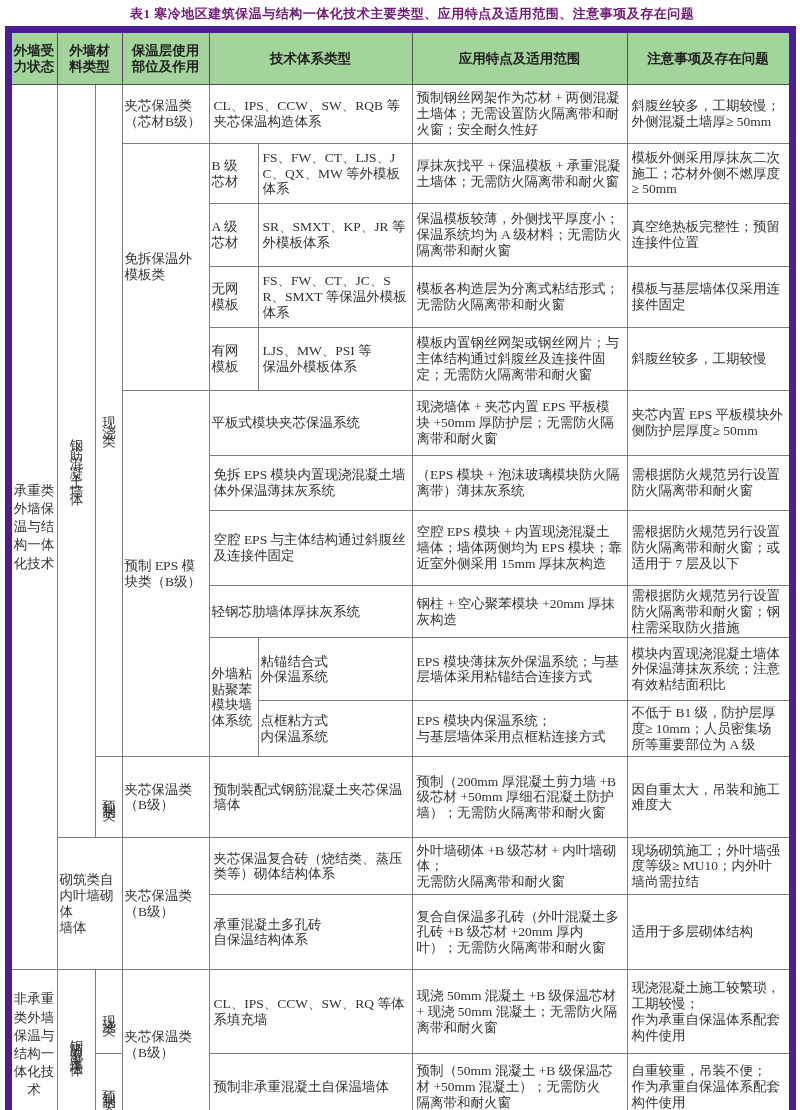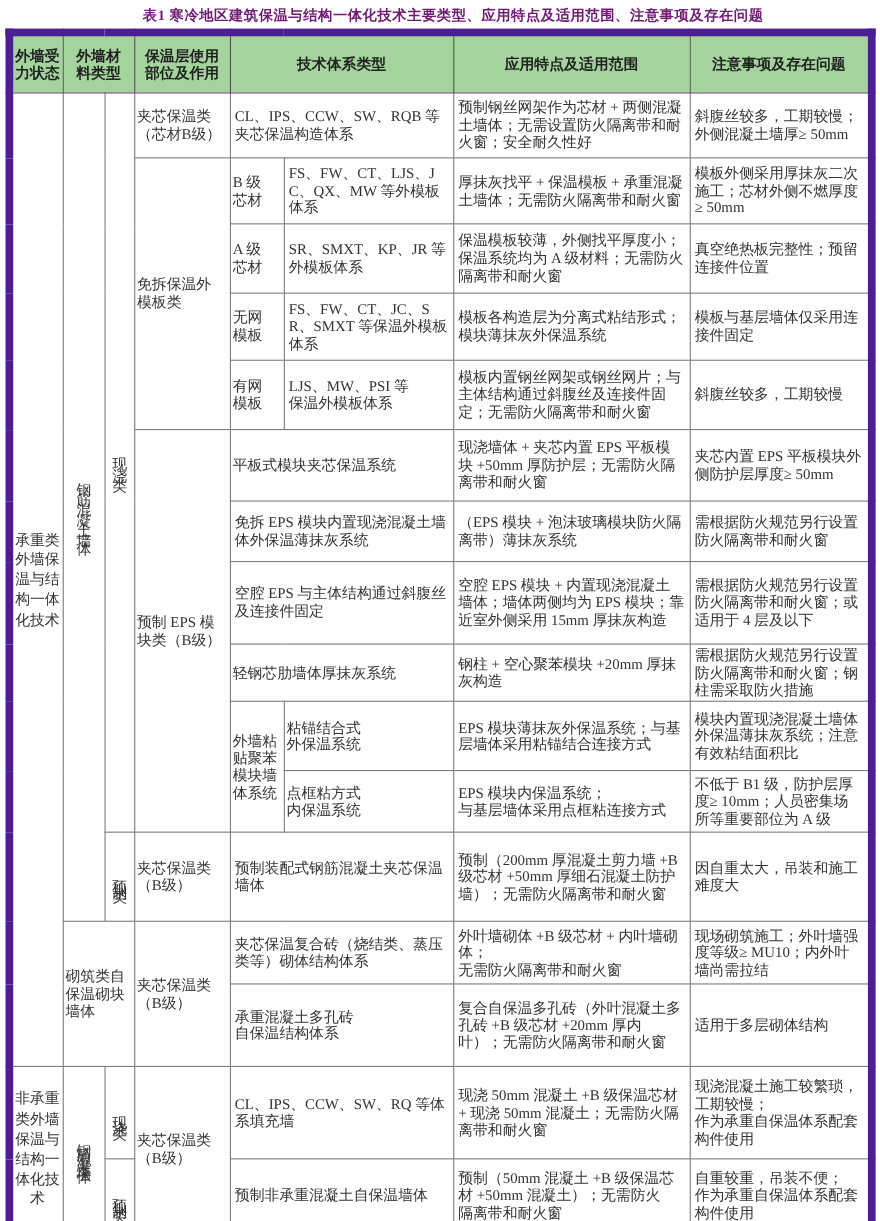--- a/index.html
+++ b/index.html
@@ -82,21 +82,21 @@
 芯材</td>
     <td class="lft">SR、SMXT、KP、JR 等外模板体系</td>
     <td class="lft">保温模板较薄，外侧找平厚度小；保温系统均为 A 级材料；无需防火隔离带和耐火窗</td>
     <td class="lft">真空绝热板完整性；预留连接件位置</td>
   </tr>
 
   <tr style="height:61px">
     <td class="ctr">无网
 模板</td>
     <td class="lft">FS、FW、CT、JC、SR、SMXT 等保温外模板体系</td>
-    <td class="lft">模板各构造层为分离式粘结形式；模块薄抹灰外保温系统</td>
+    <td class="lft">模板各构造层为分离式粘结形式；无需防火隔离带和耐火窗</td>
     <td class="lft">模板与基层墙体仅采用连接件固定</td>
   </tr>
 
   <tr style="height:63px">
     <td class="ctr">有网
 模板</td>
     <td class="lft">LJS、MW、PSI 等
 保温外模板体系</td>
     <td class="lft">模板内置钢丝网架或钢丝网片；与主体结构通过斜腹丝及连接件固定；无需防火隔离带和耐火窗</td>
     <td class="lft">斜腹丝较多，工期较慢</td>
@@ -112,21 +112,21 @@
 
   <tr style="height:55px">
     <td colspan="2" class="lft">免拆 EPS 模块内置现浇混凝土墙体外保温薄抹灰系统</td>
     <td class="lft">（EPS 模块 + 泡沫玻璃模块防火隔离带）薄抹灰系统</td>
     <td class="lft">需根据防火规范另行设置防火隔离带和耐火窗</td>
   </tr>
 
   <tr style="height:75px">
     <td colspan="2" class="lft">空腔 EPS 与主体结构通过斜腹丝及连接件固定</td>
     <td class="lft">空腔 EPS 模块 + 内置现浇混凝土墙体；墙体两侧均为 EPS 模块；靠近室外侧采用 15mm 厚抹灰构造</td>
-    <td class="lft">需根据防火规范另行设置防火隔离带和耐火窗；或适用于 4 层及以下</td>
+    <td class="lft">需根据防火规范另行设置防火隔离带和耐火窗；或适用于 7 层及以下</td>
   </tr>
 
   <tr style="height:47px">
     <td colspan="2" class="ctr">轻钢芯肋墙体厚抹灰系统</td>
     <td class="lft">钢柱 + 空心聚苯模块 +20mm 厚抹灰构造</td>
     <td class="lft">需根据防火规范另行设置防火隔离带和耐火窗；钢柱需采取防火措施</td>
   </tr>
 
   <tr style="height:63px">
     <td rowspan="2" class="ctr">外墙粘
@@ -151,21 +151,21 @@
     <td class="vcell"><span>预制类</span></td>
     <td class="ctr">夹芯保温类
 （B级）</td>
     <td colspan="2" class="lft">预制装配式钢筋混凝土夹芯保温墙体</td>
     <td class="lft">预制（200mm 厚混凝土剪力墙 +B 级芯材 +50mm 厚细石混凝土防护墙）；无需防火隔离带和耐火窗</td>
     <td class="lft">因自重太大，吊装和施工难度大</td>
   </tr>
 
   <tr style="height:57px">
     <td colspan="2" rowspan="2" class="ctr">砌筑类自
-保温砌块
+内叶墙砌体
 墙体</td>
     <td rowspan="2" class="ctr">夹芯保温类
 （B级）</td>
     <td colspan="2" class="lft">夹芯保温复合砖（烧结类、蒸压类等）砌体结构体系</td>
     <td class="lft">外叶墙砌体 +B 级芯材 + 内叶墙砌体；
 无需防火隔离带和耐火窗</td>
     <td class="lft">现场砌筑施工；外叶墙强度等级≥ MU10；内外叶墙尚需拉结</td>
   </tr>
 
   <tr style="height:75px">

